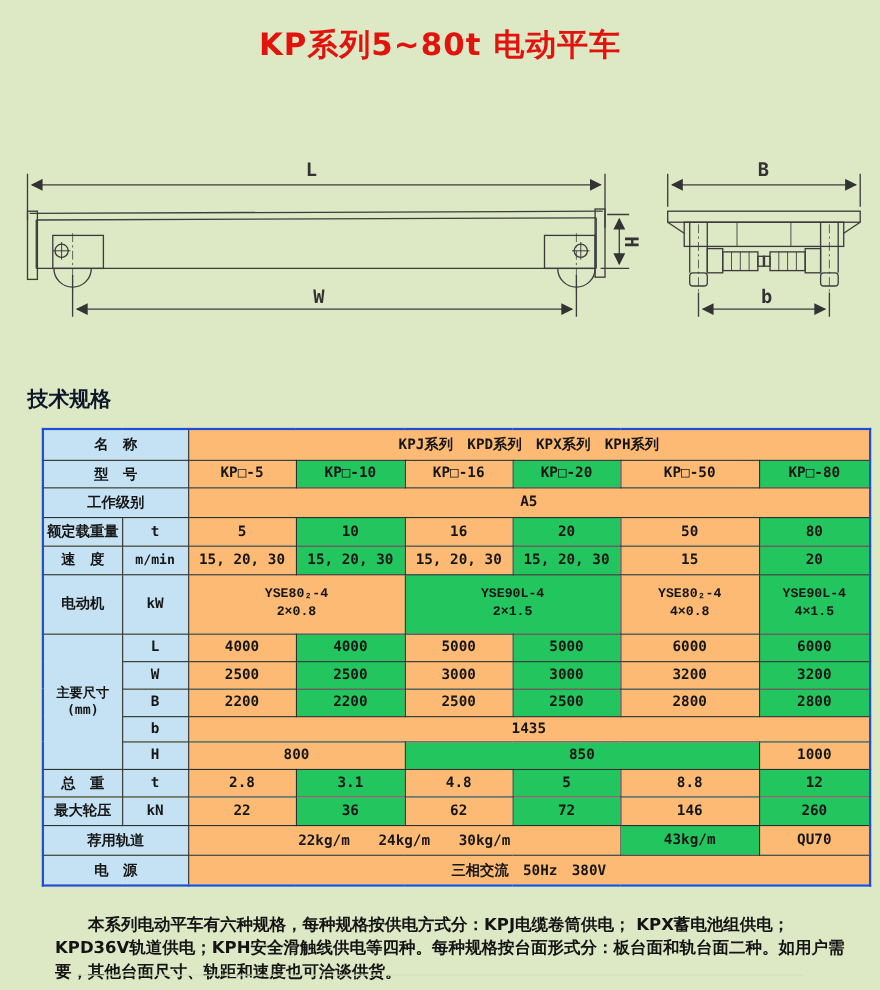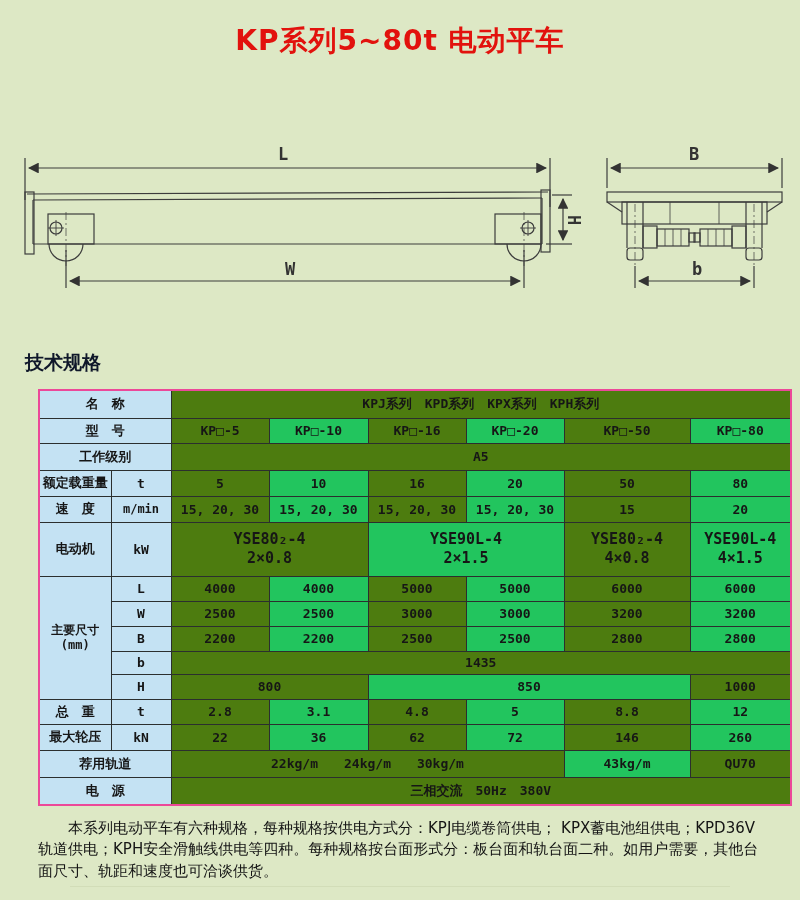--- a/index.html
+++ b/index.html
@@ -18,38 +18,38 @@
     font-family:"DejaVu Sans Mono","DejaVu Sans",sans-serif;
     font-size:17px; font-weight:600; fill:#333;
   }
   .sec-heading {
     position:absolute; top:350px; left:25px; margin:0;
     font-size:19px; font-weight:bold; color:#0f172a;
   }
   table.spec {
     position:absolute; top:389px; left:38px; width:752px;
     border-collapse:collapse; table-layout:fixed;
-    border:2px solid #ec4899;
+    border:2px solid #1d4ed8;
   }
   table.spec td {
     border:1px solid #2b2f2e; text-align:center; vertical-align:middle;
     padding:0 1px; font-size:13px; font-weight:bold; color:#161616;
     font-family:"DejaVu Sans Mono","DejaVu Sans",sans-serif;
     overflow:hidden; white-space:nowrap;
   }
   td.lb { background:#c4e2f3; }   
-  td.g  { background:#4d7c0f; }   
+  td.g  { background:#fdba74; }   
   td.bl { background:#22c55e; }   
   tr.h28 { height:28px; } tr.h27 { height:27px; } tr.h26 { height:26px;padding-left:24px; }
   tr.h25 { height:25px; } tr.h23 { height:23px; } tr.h54 { height:54px; }
-  td .two-line { display:block; line-height:1.3; font-size:15px; }
+  td .two-line { display:block; line-height:1.3; font-size:12px;font-family:Liberation Mono, monospace; }
   td.dims-lbl span { display:block; line-height:1.25; font-size:12px; }
   .footer-note {
-    position:absolute; top:818px; left:38px; width:726px; margin:0;
-    font-size:15px; font-weight:400; color:#141414; line-height:1.42;
+    position:absolute; top:818px; left:38px; width:726px; margin:12px;
+    font-size:15px; font-weight:700; color:#141414; line-height:1.42;
     text-indent:2em;
   }
   .bottom-rule {
     position:absolute; top:886px; left:70px; width:660px; height:0;
     border-top:1px solid #d2ddb8;
   }
 </style>
 </head>
 <body>
 

